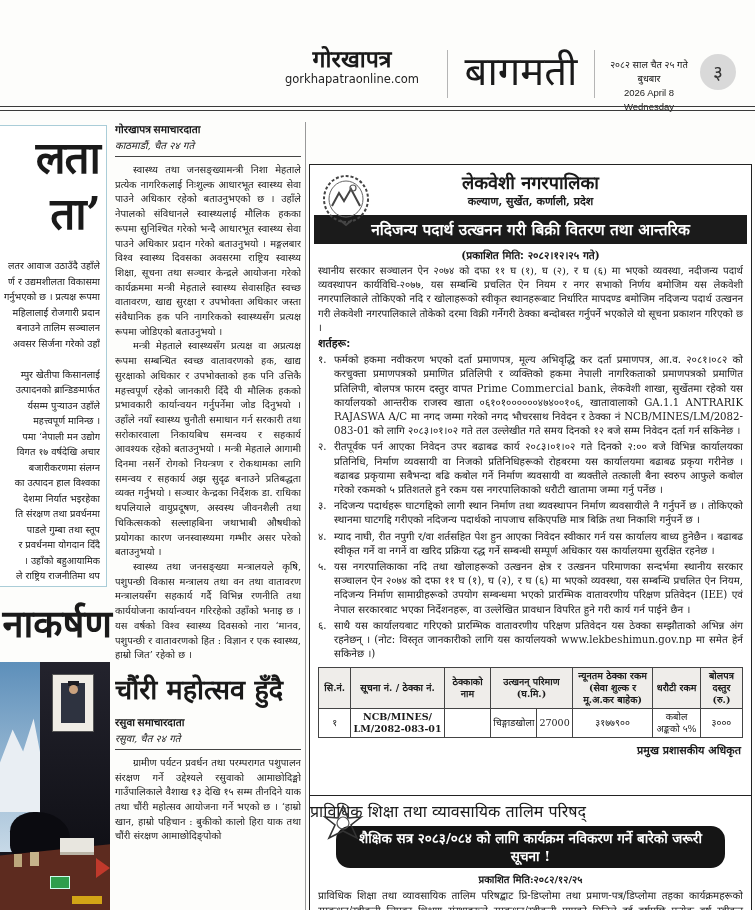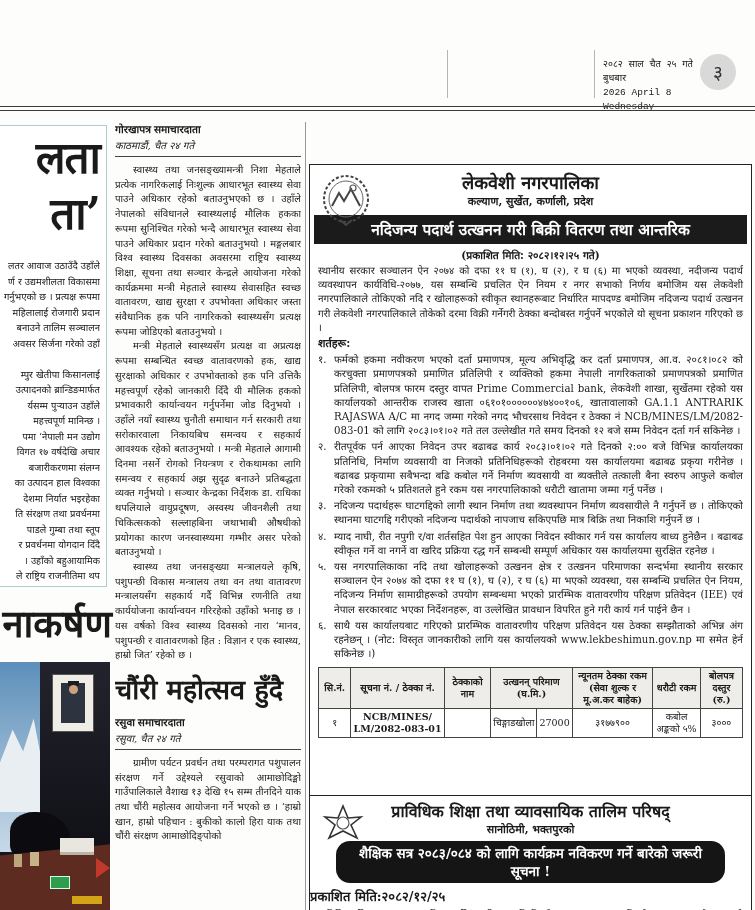--- a/index.html
+++ b/index.html
@@ -5,22 +5,22 @@
   html,body{margin:0;padding:0;}
   #page{position:relative;width:755px;height:910px;background:#fdfdfb;overflow:hidden;
         font-family:"DejaVu Serif","DejaVu Sans",serif;color:#1a1a1a;}
   
   .masthead{position:absolute;left:268px;top:46px;width:168px;text-align:center;}
   .masthead .np{font-size:23px;font-weight:bold;line-height:26px;}
   .masthead .url{font-size:11.5px;font-family:"DejaVu Sans",sans-serif;color:#222;}
   .vdiv{position:absolute;top:50px;width:1px;height:48px;background:#b5b5b5;}
   .edition{position:absolute;left:452px;top:44px;width:138px;text-align:center;
            font-size:40px;font-weight:400;line-height:54px;}
-  .dateblock{position:absolute;left:603px;top:58px;width:92px;text-align:left;
-             font-size:9.5px;line-height:14px;font-family:Liberation Mono, monospace;}
+  .dateblock{position:absolute;left:603px;top:58px;width:92px;text-align:center;
+             font-size:9.5px;line-height:14px;font-family:Liberation Sans, sans-serif;}
   .pagecircle{position:absolute;left:700px;top:54px;width:36px;height:36px;border-radius:50%;
               background:#d9d9d9;text-align:center;line-height:36px;font-size:19px;color:#333;}
   .dblrule{position:absolute;left:0;top:106px;width:755px;height:3px;
            border-top:1.5px solid #3a3a3a;border-bottom:1.5px solid #3a3a3a;}
   
   .leftbox{position:absolute;left:-60px;top:125px;width:165px;height:460px;
            border:1px solid #aacdd8;background:#fff;overflow:hidden;}
   .lb-inner{position:absolute;right:6px;top:4px;width:110px;text-align:right;}
   .lb-head{font-size:44px;font-weight:bold;line-height:56px;letter-spacing:-1px;}
   .lb-lines{margin-top:16px;font-size:9.5px;line-height:15.5px;}
@@ -43,21 +43,21 @@
   .ph-glass1{position:absolute;left:14px;top:192px;width:8px;height:13px;background:#cdbd8d;opacity:.85;}
   .ph-glass2{position:absolute;left:30px;top:190px;width:9px;height:14px;background:#d8cb9d;opacity:.85;}
   .ph-papers{position:absolute;left:60px;top:176px;width:34px;height:14px;background:#e8e6df;box-shadow:0 3px 0 #b9b4a6;}
   .ph-pamph{position:absolute;left:50px;top:214px;width:18px;height:11px;background:#2f9e4c;border:1px solid #cfe;}
   .ph-plate{position:absolute;left:72px;top:234px;width:30px;height:8px;background:#d2a416;}
   .ph-flag{position:absolute;left:96px;top:196px;width:0;height:0;border-top:10px solid transparent;
            border-bottom:10px solid transparent;border-left:14px solid #c0392b;}
   
   .midcol{position:absolute;left:115px;top:122px;width:186px;height:788px;overflow:hidden;}
   .art1-head{font-size:21px;font-weight:bold;line-height:28px;margin:2px 0 8px 0;}
-  .byline{font-size:10.5px;font-weight:bold;font-family:Liberation Sans, sans-serif;}
+  .byline{font-size:10.5px;font-weight:bold;font-family:Liberation Serif, serif;}
   .dateline{font-size:10px;font-style:italic;margin:2px 0 4px 0;}
   .hrule{border:0;border-top:1px solid #444;margin:2px 0 6px 0;}
   .midcol p{font-size:9.8px;line-height:14.7px;text-align:justify;margin:0;text-indent:18px;}
   .art2-head{font-size:27px;font-weight:bold;line-height:34px;margin:10px 0 8px 0;}
   
   .colrule{position:absolute;left:305px;top:122px;width:1px;height:788px;background:#999;}
   .noticeA{position:absolute;left:309px;top:122px;width:441px;height:668px;border:1.5px solid #222;
            background:#fff;overflow:hidden;margin-top:42px;}
   .nA-embl{position:absolute;left:10px;top:8px;}
   .nA-head{text-align:center;padding-top:7px;}
@@ -73,33 +73,38 @@
   .cond .n{width:16px;flex:none;}
   .cond .t{flex:1;}
   table.tk{border-collapse:collapse;margin:6px 8px 0 8px;width:calc(100% - 16px);
            font-size:9.5px;line-height:12px;}
   table.tk th,table.tk td{border:1px solid #444;text-align:center;padding:2px 2px;}
   table.tk th{background:#efedea;font-weight:bold;}
   .sig{ text-align:right;font-size:11px;font-weight:bold;padding:4px 10px 0 0;}
   .noticeB{position:absolute;left:309px;top:795px;width:441px;height:115px;border:1.5px solid #222;
            background:#fff;overflow:hidden;}
   .nB-embl{position:absolute;left:12px;top:8px;}
-  .nB-org{text-align:center;font-size:16px;font-weight:bold;line-height:20px;padding-top:6px;}
+  .nB-org{text-align:left;font-size:16px;font-weight:normal;line-height:20px;padding-top:6px;}
   .nB-addr{text-align:center;font-size:11px;font-weight:bold;line-height:15px;}
   .nB-banner{margin:4px 26px;background:#151515;color:#fff;border-radius:14px;text-align:center;
              font-size:13.5px;font-weight:bold;line-height:18px;padding:3px 8px;}
-  .nB-pub{text-align:left;font-size:13px;font-weight:bold;}
+  .nB-pub{text-align:center;font-size:10px;font-weight:bold;}
   .nB-body{padding:2px 8px;font-size:10.2px;line-height:15px;text-align:justify;}
 </style>
 </head>
 <body>
 
 <div id="page">
 
+  <div class="masthead">
+    <div class="np">गोरखापत्र</div>
+    <div class="url">gorkhapatraonline.com</div>
+  </div>
   <div class="vdiv" style="left:447px"></div>
+  <div class="edition">बागमती</div>
   <div class="vdiv" style="left:594px"></div>
   <div class="dateblock">
     <div>२०८२ साल चैत २५ गते बुधबार</div>
     <div>2026 April 8 Wednesday</div>
   </div>
   <div class="pagecircle">३</div>
   <div class="dblrule"></div>
 
   <div class="leftbox">
     <div class="lb-inner">
@@ -231,29 +236,29 @@
         <td style="font-weight:bold">NCB/MINES/ LM/2082-083-01</td>
         <td></td>
         <td>चिङ्गाडखोला</td>
         <td>27000</td>
         <td>३१७७९००</td>
         <td>कबोल अङ्कको ५%</td>
         <td>३०००</td>
       </tr>
     </tbody>
       </table>
+    <div class="sig">प्रमुख प्रशासकीय अधिकृत</div>
   </div>
 
   <div class="noticeB">
     <div class="nB-embl">
       <svg width="42" height="44" viewBox="0 0 42 44">
         <polygon points="21,2 26,14 39,13 29,21 35,34 21,27 7,34 13,21 3,13 16,14" fill="none" stroke="#333" stroke-width="1.6"></polygon>
         <circle cx="21" cy="19" r="6" fill="none" stroke="#555" stroke-width="1.2"></circle>
       </svg>
     </div>
     <div class="nB-org">प्राविधिक शिक्षा तथा व्यावसायिक तालिम परिषद्</div>
-    <div class="nB-addr">सानोठिमी, भक्तपुरको</div>
     <div class="nB-banner">शैक्षिक सत्र २०८३/०८४ को लागि कार्यक्रम नविकरण गर्ने बारेको जरूरी सूचना !</div>
     <div class="nB-pub">प्रकाशित मिति:२०८२/१२/२५</div>
     <div class="nB-body">प्राविधिक शिक्षा तथा व्यावसायिक तालिम परिषद्बाट प्रि-डिप्लोमा तथा प्रमाण-पत्र/डिप्लोमा तहका कार्यक्रमहरूको सम्बन्धन/स्वीकृती लिएका शिक्षण संस्थाहरूले सम्बन्धन/स्वीकृती पाएको मितिले दुई वर्षपछि प्रत्येक वर्ष स्वीकृत कार्यक्रमहरू नविकरण गर्नुपर्ने व्यवस्था भए अनुसार शैक्षिक सत्र २०८३/०८४ को लागि परिषद्</div>
   </div>
 
 </div>
 
 </body></html>

